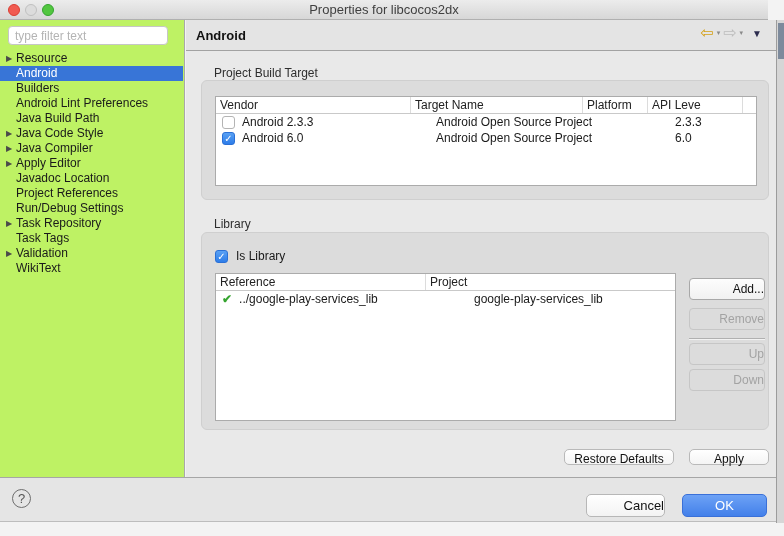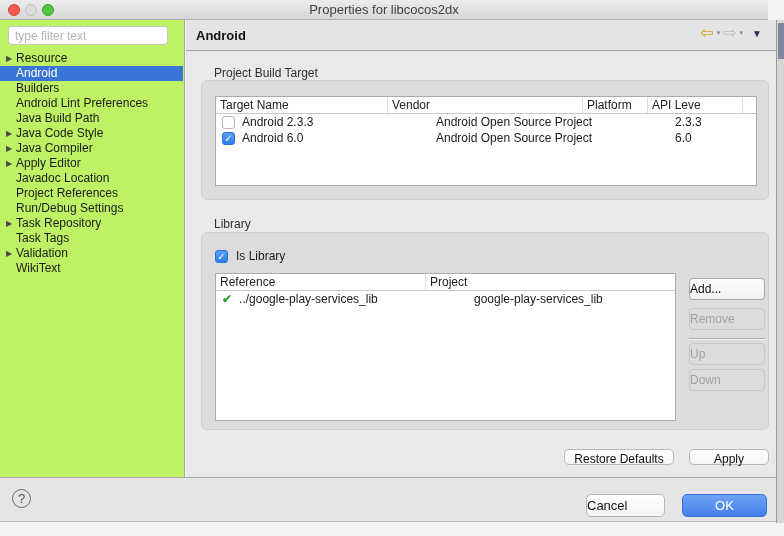--- a/index.html
+++ b/index.html
@@ -66,40 +66,40 @@
   .cb { width:13px; height:13px; border-radius:3px; flex:none; text-align:center;
     font-size:10px; line-height:12px; }
   .cb.unchecked { background:#ffffff; border:1px solid #b4b4b4; }
   .cb.checked { background:linear-gradient(#59a1f4,#2e7de9); border:1px solid #2a70d6; color:#fff; }
   .green-check { color:#35a42f; font-size:12px; font-weight:bold; flex:none; }
 
   .is-library { position:absolute; left:13px; top:16px; display:flex; align-items:center; gap:8px; }
 
   .side-btns { position:absolute; left:487px; top:45px; width:76px; }
   .sbtn { position:absolute; left:0; width:76px; height:22px; border-radius:4px;
-    font-size:12px; text-align:left; line-height:20px; font-family:"Liberation Sans", sans-serif; }
+    font-size:12px; text-align:right; line-height:20px; font-family:"Liberation Sans", sans-serif; }
   .sbtn.enabled { background:linear-gradient(#fdfdfd,#f1f1f1); border:1px solid #a8a8a8; color:#111; }
   .sbtn.disabled { background:transparent; border:1px solid #c6c6c6; color:#a3a3a3; }
   .sbtn-sep { position:absolute; left:0; top:60px; width:76px; height:2px;
     border-top:1px solid #b0b0b0; border-bottom:1px solid #f2f2f2; }
 
   .push-btn { position:absolute; height:16px; border-radius:5px; background:linear-gradient(#ffffff,#f4f4f4);
     border:1px solid #b9b9b9; font-size:12px; text-align:center; line-height:18px; color:#111;
     font-family:"Liberation Sans", sans-serif; }
   .btn-restore { left:378px; top:398px; width:110px; }
   .btn-apply { left:503px; top:398px; width:80px; }
 
   
   .bottombar { position:absolute; left:0; top:477px; width:776px; height:45px;
     background:#e5e5e5; border-top:1px solid #a6a6a6; border-bottom:1px solid #bdbdbd; }
   .help-circle { position:absolute; left:12px; top:11px; width:19px; height:19px; border-radius:50%;
     border:1.5px solid #6e6e6e; color:#555; text-align:center; line-height:17px; font-size:13px; }
   .btn-cancel { position:absolute; left:586px; top:16px; width:79px; height:23px; border-radius:5px;
     background:linear-gradient(#ffffff,#f3f3f3); border:1px solid #b7b7b7; font-size:13px;
-    line-height:21px; text-align:left; color:#111; }
+    line-height:21px; text-align:right; color:#111; }
   .btn-ok { position:absolute; left:682px; top:16px; width:85px; height:23px; border-radius:5px;
     background:linear-gradient(#6da2f5,#4380ea); border:1px solid #3a70d8; font-size:13px;
     line-height:21px; text-align:center; color:#ffffff; }
 
   
   .right-sliver { position:absolute; left:776px; top:20px; width:8px; height:503px;
     background:#d6d6d6; border-left:1px solid #9c9c9c; }
   .sliver-block { position:absolute; left:1px; top:3px; width:7px; height:36px; background:#7d8a9c; }
 
   
@@ -188,22 +188,22 @@
         <span class="nav-menu">▼</span>
       </span>
     </div>
 
     <div class="content">
 
       <div class="sec-label" style="top:15px;">Project Build Target</div>
       <div class="groupbox box1">
         <div class="tablebox t1">
           <div class="thead">
+            <div class="th c1-2">Vendor</div>
             <div class="th c1-1">Target Name</div>
-            <div class="th c1-2">Vendor</div>
             <div class="th c1-3">Platform</div>
             <div class="th c1-4">API Leve</div>
             <div class="th c1-5"></div>
           </div>
           <div class="trow">
             <div class="td c1-1 cellflex">
               <span class="cb unchecked"></span>
               <span>Android 2.3.3</span>
             </div>
             <div class="td c1-2">Android Open Source Project</div>

